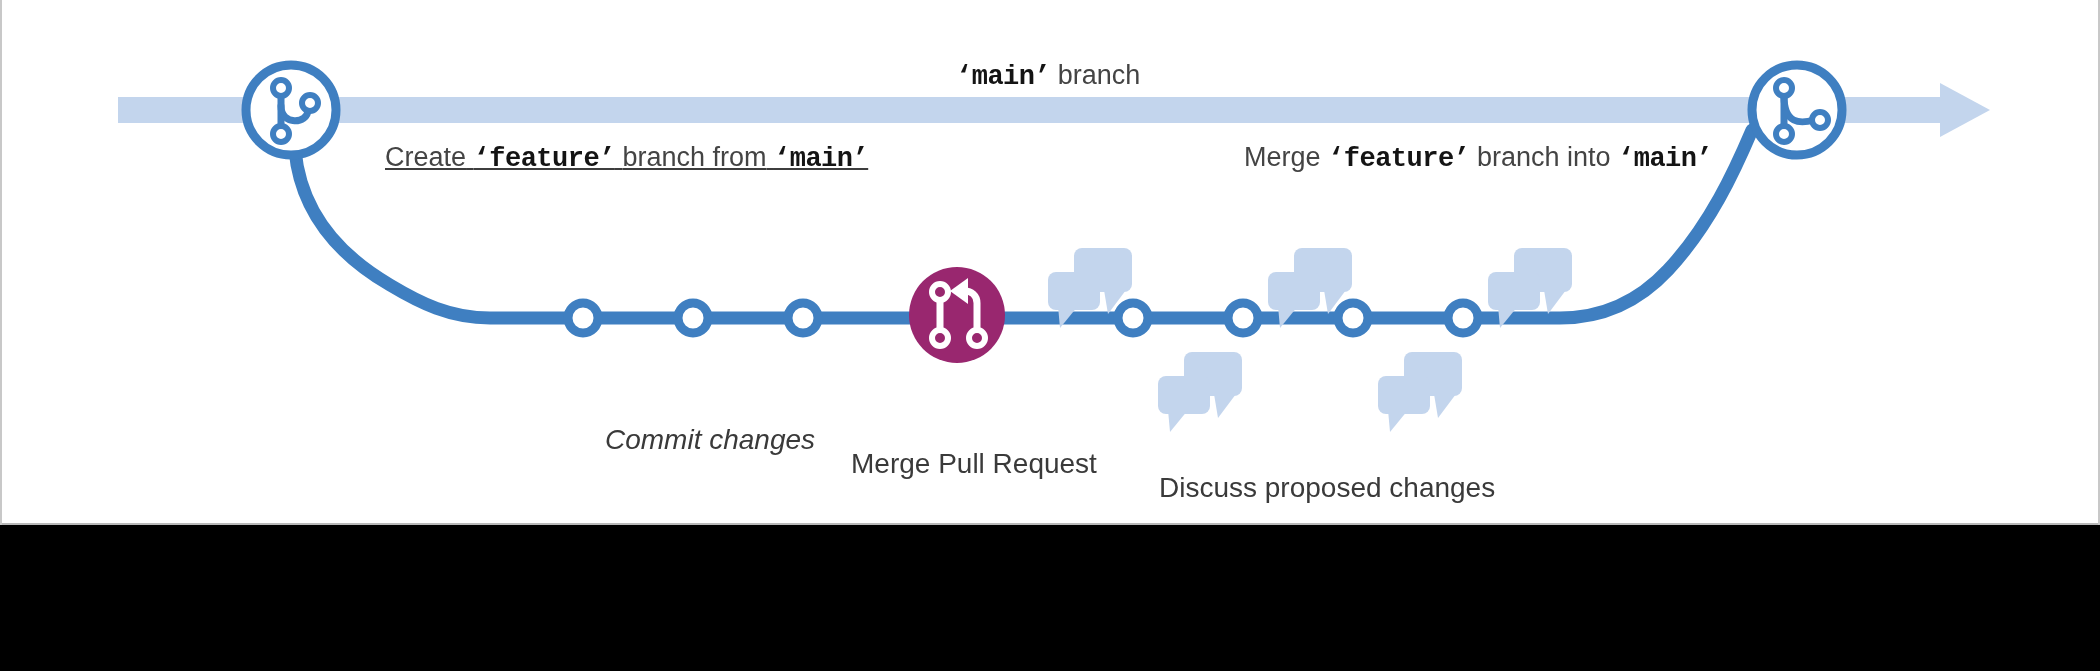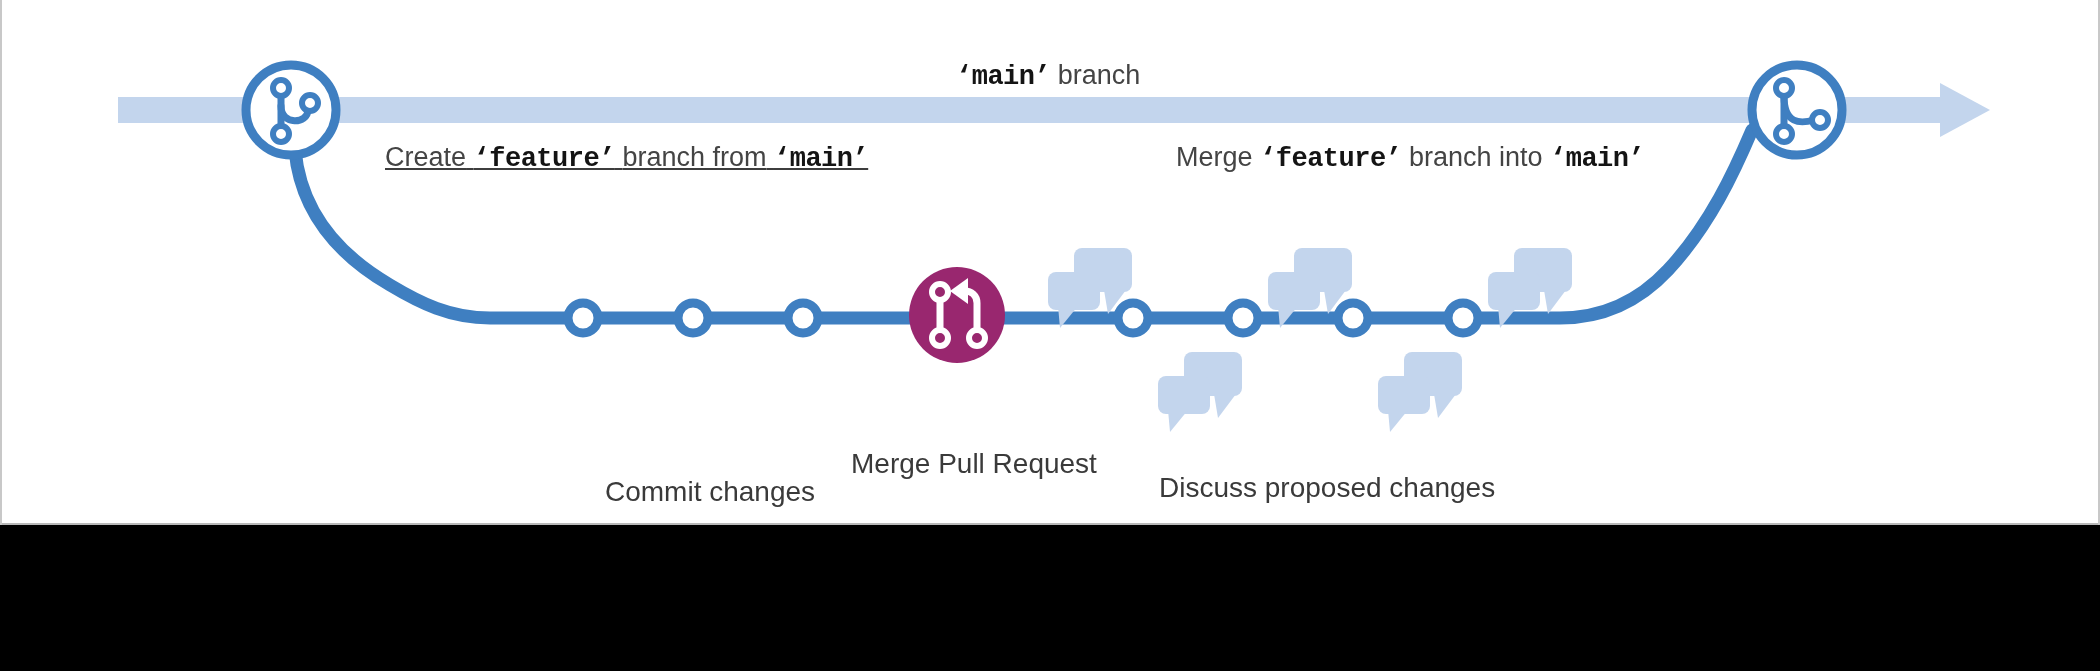--- a/index.html
+++ b/index.html
@@ -78,32 +78,32 @@
     top: 60px;
     font-size: 27px;
   }
   .lbl-create {
     left: 385px;
     top: 142px;
     font-size: 27px;
     text-decoration: underline;
   }
   .lbl-merge {
-    left: 1176px;
+    left: 1244px;
     top: 142px;
     font-size: 27px;
   }
   .caption {
     position: absolute;
     white-space: nowrap;
     font-size: 28px;
     color: #3a3a3a;
     font-family: "Liberation Sans", sans-serif;
   }
-  .cap-commit  { left: 605px;  top: 476px; }
+  .cap-commit  { left: 605px;  top: 424px; font-style: italic; }
   .cap-pr      { left: 851px;  top: 448px; }
   .cap-discuss { left: 1159px; top: 448px; margin-top: 24px; }
 </style>
 </head>
 <body>
 
 <div id="stage">
 
   <div id="canvas"></div>
   <div id="canvas-left-edge"></div>

